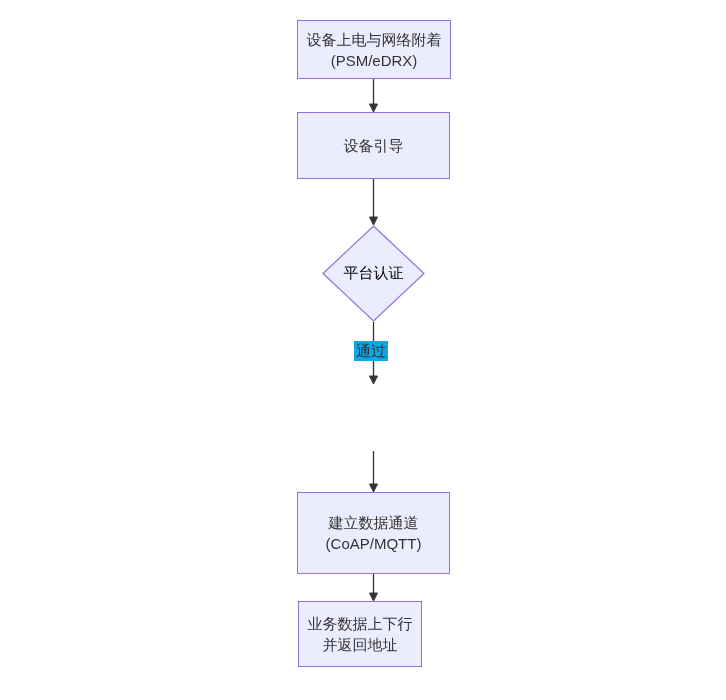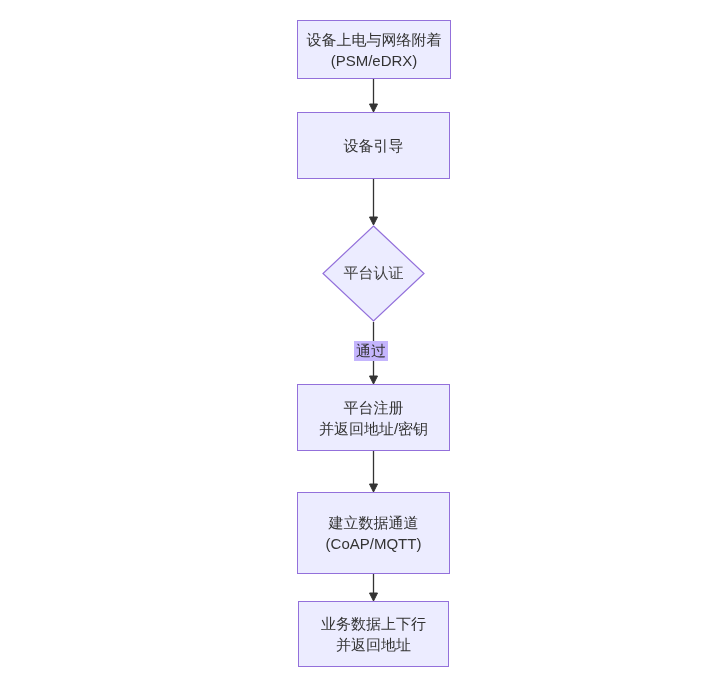--- a/index.html
+++ b/index.html
@@ -43,21 +43,21 @@
   }
   .node.rect {
     background: #ECECFF;
     border: 1px solid #9370DB;
     justify-content: center;
   }
   .node-a { left: 297px; top: 20px;  width: 154px; height: 59px; }
   .node-b { left: 297px; top: 112px; width: 153px; height: 67px; }
   .node-d { left: 297px; top: 384px; width: 153px; height: 67px; }
   .node-e { left: 297px; top: 492px; width: 153px; height: 82px; }
-  .node-f { left: 298px; top: 601px; width: 151px; height: 66px; }
+  .node-f { left: 298px; top: 601px; width: 124px; height: 66px; }
   .diamond-wrap {
     position: absolute;
     left: 322px;
     top: 225px;
     width: 103px;
     height: 97px;
   }
   .diamond-wrap svg {
     position: absolute;
     left: 0;
@@ -65,29 +65,29 @@
   }
   .diamond-label {
     position: absolute;
     left: 0;
     top: 0;
     width: 100%;
     height: 100%;
     display: flex;
     align-items: center;
     justify-content: center;
-    color: #404040;
+    color: #000000;
     font-size: 15px;
   }
   .edge-label {
     position: absolute;
     left: 371px;
     top: 341px;
     transform: translateX(-50%);
-    background: #c4b5fd;
+    background: #0ea5e9;
     color: #333333;
     font-size: 15px;
     line-height: 20px;
     padding: 0 2px;
     white-space: nowrap;
   }
 </style>
 </head>
 <body>
 
@@ -127,24 +127,20 @@
 
   <div class="diamond-wrap">
     <svg width="103" height="97">
       <polygon points="51.5,1 102,48.5 51.5,96 1,48.5" fill="#ECECFF" stroke="#9370DB" stroke-width="1.2"></polygon>
     </svg>
     <div class="diamond-label">平台认证</div>
   </div>
 
   <div class="edge-label">通过</div>
 
-  <div class="node rect node-d">
-    <div>平台注册</div>
-    <div>并返回地址/密钥</div>
-  </div>
 
   <div class="node rect node-e">
     <div>建立数据通道</div>
     <div>(CoAP/MQTT)</div>
   </div>
 
   <div class="node rect node-f">
     <div>业务数据上下行</div>
     <div>并返回地址</div>
   </div>

